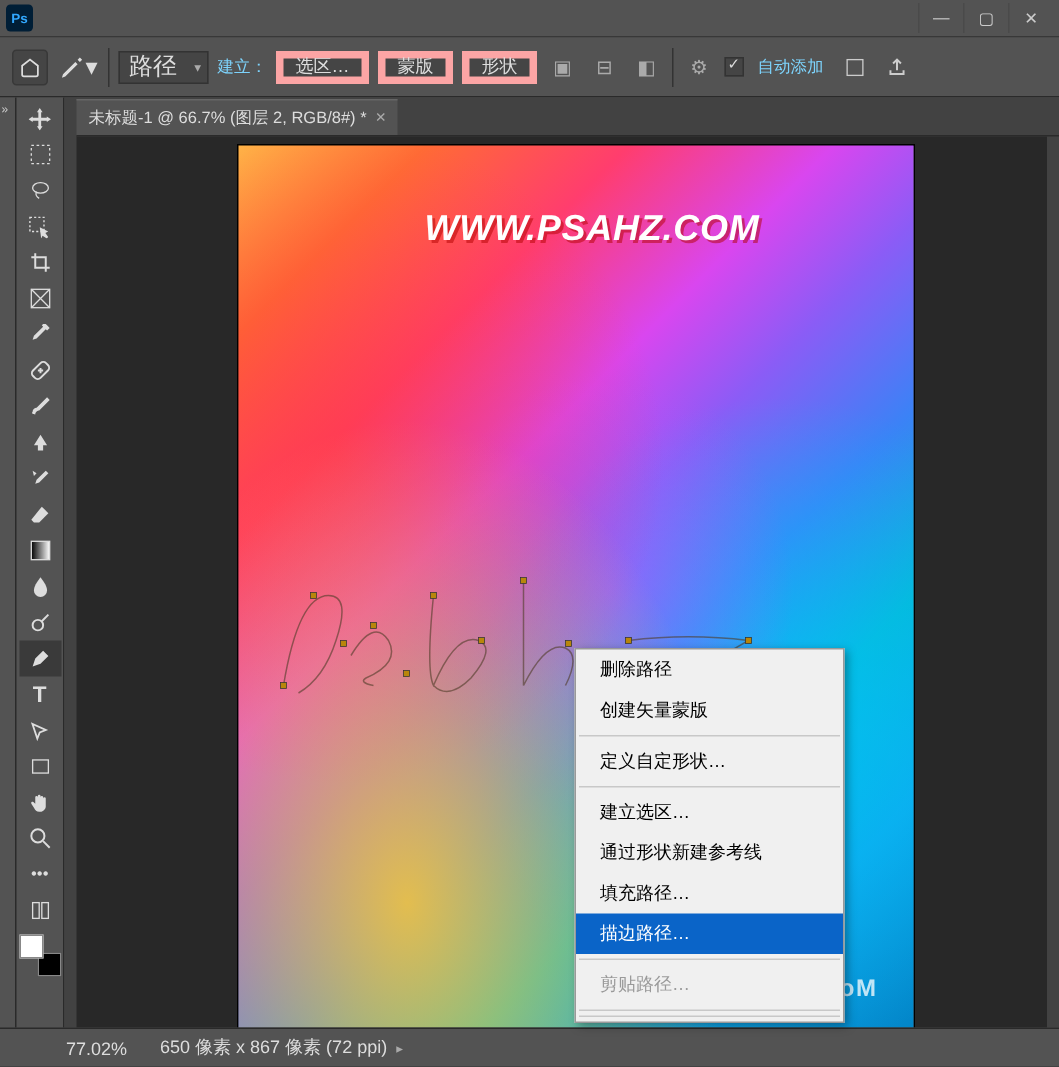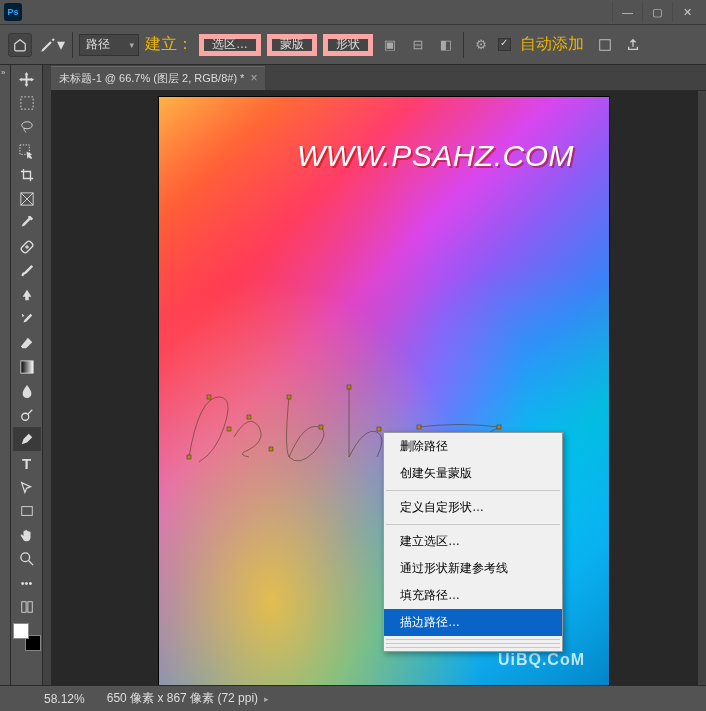--- a/index.html
+++ b/index.html
@@ -6,44 +6,44 @@
 body{width:706px;height:711px;background:#535353;overflow:hidden;position:relative}
 .titlebar{height:24px;background:#535353;display:flex;align-items:center;padding:12px 4px;border-bottom:1px solid #383838}
 .ps-logo{width:18px;height:18px;background:#001e36;border-radius:3px;display:flex;align-items:center;justify-content:center;color:#31a8ff;font-size:9px;font-weight:700;margin-right:8px}
 .menubar{display:flex;gap:2px}
 .menuitem{color:#ddd;font-size:12px;padding:2px 6px;cursor:default}
 .window-controls{margin-left:auto;display:flex;gap:0}
 .winbtn{width:30px;height:20px;display:flex;align-items:center;justify-content:center;color:#ccc;font-size:11px;border-left:1px solid #4a4a4a}
 .optionsbar{height:40px;background:#535353;display:flex;align-items:center;padding:0 8px;border-bottom:1px solid #2a2a2a;gap:6px}
 .home-icon{width:24px;height:24px;background:#454545;border-radius:3px;display:flex;align-items:center;justify-content:center;color:#ddd;border:1px solid #383838}
 .tool-icon{width:28px;height:22px;display:flex;align-items:center;justify-content:center;color:#ddd}
-.dropdown{background:#454545;border:1px solid #333;color:#ddd;font-size:12px;padding:3px 18px 3px 6px;position:relative;height:22px;display:flex;align-items:center}
+.dropdown{background:#454545;border:1px solid #333;color:#ddd;font-size:16px;padding:3px 18px 3px 6px;position:relative;height:22px;display:flex;align-items:center}
 .dropdown::after{content:"▾";position:absolute;right:4px;color:#aaa;font-size:9px}
-.opt-label{color:#eab308;font-size:16px}
+.opt-label{color:#7dd3fc;font-size:11px}
 .opt-btn{background:#454545;border:5px solid #fca5a5;color:#ddd;font-size:12px;padding:3px 8px;height:22px;display:flex;align-items:center}
 .opt-icon{width:22px;height:22px;display:flex;align-items:center;justify-content:center;color:#aaa;font-size:13px}
 .checkbox{width:13px;height:13px;background:#454545;border:1px solid #333;display:inline-block;margin-right:3px;position:relative}
 .checkbox.checked::after{content:"✓";position:absolute;top:-2px;left:1px;color:#ddd;font-size:10px}
 .main-area{display:flex;height:calc(100% - 64px - 26px)}
 .leftgutter{width:11px;background:#535353;border-right:1px solid #2a2a2a;position:relative}
 .leftgutter-arrow{position:absolute;top:3px;left:1px;color:#ccc;font-size:8px}
 .toolbox{width:32px;background:#535353;display:flex;flex-direction:column;padding-top:2px;border-right:1px solid #2a2a2a}
 .tool{width:28px;height:24px;margin:0 auto;display:flex;align-items:center;justify-content:center;color:#ddd;font-size:14px;position:relative}
 .tool.active{background:#3a3a3a}
 .color-swatches{margin-top:4px;position:relative;width:28px;height:28px;margin-left:2px}
 .swatch-fg{width:16px;height:16px;background:#fff;border:1px solid #888;position:absolute;top:0;left:0;z-index:2}
 .swatch-bg{width:16px;height:16px;background:#000;border:1px solid #888;position:absolute;bottom:0;right:0}
 .tabbar{height:26px;background:#424242;display:flex;align-items:center;border-bottom:1px solid #2a2a2a;margin-left:8px}
 .tab{background:#535353;color:#ddd;font-size:11px;padding:4px 8px;display:flex;align-items:center;gap:6px;border-top:1px solid #666}
 .tab-close{color:#aaa;font-size:12px}
 .canvas-wrap{flex:1;display:flex;flex-direction:column;background:#424242}
 .canvas-area{flex:1;background:#282828;position:relative;overflow:hidden;margin:0 8px}
 .canvas{position:absolute;left:108px;top:6px;width:450px;height:594px;background:linear-gradient(135deg,#ffb347 0%,#ff6b35 12%,#ff3d6e 25%,#d946ef 38%,#8b5cf6 48%,#3b82f6 60%,#06b6d4 72%,#0ea5e9 85%,#0284c7 100%);box-shadow:0 0 0 1px #000}
 .canvas::before{content:"";position:absolute;inset:0;background:radial-gradient(ellipse at 25% 85%,rgba(255,200,50,.85) 0%,transparent 45%),radial-gradient(ellipse at 15% 35%,rgba(255,60,60,.55) 0%,transparent 40%),radial-gradient(ellipse at 55% 50%,rgba(200,80,255,.5) 0%,transparent 35%),radial-gradient(ellipse at 80% 65%,rgba(0,200,255,.65) 0%,transparent 40%)}
-.watermark1{position:absolute;top:42px;left:138px;color:#fff;font-size:30px;font-weight:400;font-style:italic;letter-spacing:0.5px;text-shadow:2px 2px 0 rgba(180,0,0,.5)}
+.watermark1{position:absolute;top:42px;left:124px;color:#fff;font-size:24px;font-weight:700;font-style:italic;letter-spacing:0.5px;text-shadow:2px 2px 0 rgba(180,0,0,.5)}
 .watermark2{position:absolute;bottom:22px;right:24px;color:rgba(255,255,255,.75);font-size:16px;font-weight:700;letter-spacing:1px}
 .path-text{position:absolute;top:270px;left:20px;width:420px;height:120px;font-family:cursive;font-size:80px;color:transparent;pointer-events:none}
 .path-text svg{width:100%;height:100%}
 .contextmenu{position:absolute;left:383px;top:432px;width:180px;background:#f0f0f0;border:1px solid #999;box-shadow:2px 2px 6px rgba(0,0,0,.35);font-size:12px;z-index:100}
 .cm-item{padding:5px 16px;color:#000;cursor:default}
 .cm-item.disabled{color:#9a9a9a}
 .cm-item.highlighted{background:#0a64c8;color:#fff}
 .cm-sep{height:1px;background:#c8c8c8;margin:3px 2px}
 .statusbar{height:26px;background:#535353;border-top:1px solid #2a2a2a;display:flex;align-items:center;padding:0 8px;color:#ddd;font-size:12px;position:absolute;bottom:0;left:0;right:0}
 .status-zoom{margin-left:36px;margin-right:22px}
@@ -272,22 +272,23 @@
   <div class="cm-item">删除路径</div>
   <div class="cm-item">创建矢量蒙版</div>
   <div class="cm-sep"></div>
   <div class="cm-item">定义自定形状…</div>
   <div class="cm-sep"></div>
   <div class="cm-item">建立选区…</div>
   <div class="cm-item">通过形状新建参考线</div>
   <div class="cm-item">填充路径…</div>
   <div class="cm-item highlighted">描边路径…</div>
   <div class="cm-sep"></div>
+  <div class="cm-item disabled">剪贴路径…</div>
   <div class="cm-sep"></div>
   <div class="cm-sep"></div>
 
 </div>
 
 <div class="statusbar">
-  <span class="status-zoom">58.12%</span>
+  <span class="status-zoom">77.02%</span>
   <span>650 像素 x 867 像素 (72 ppi)</span>
   <span class="status-arrow">▸</span>
 </div>
 
 </body></html>

